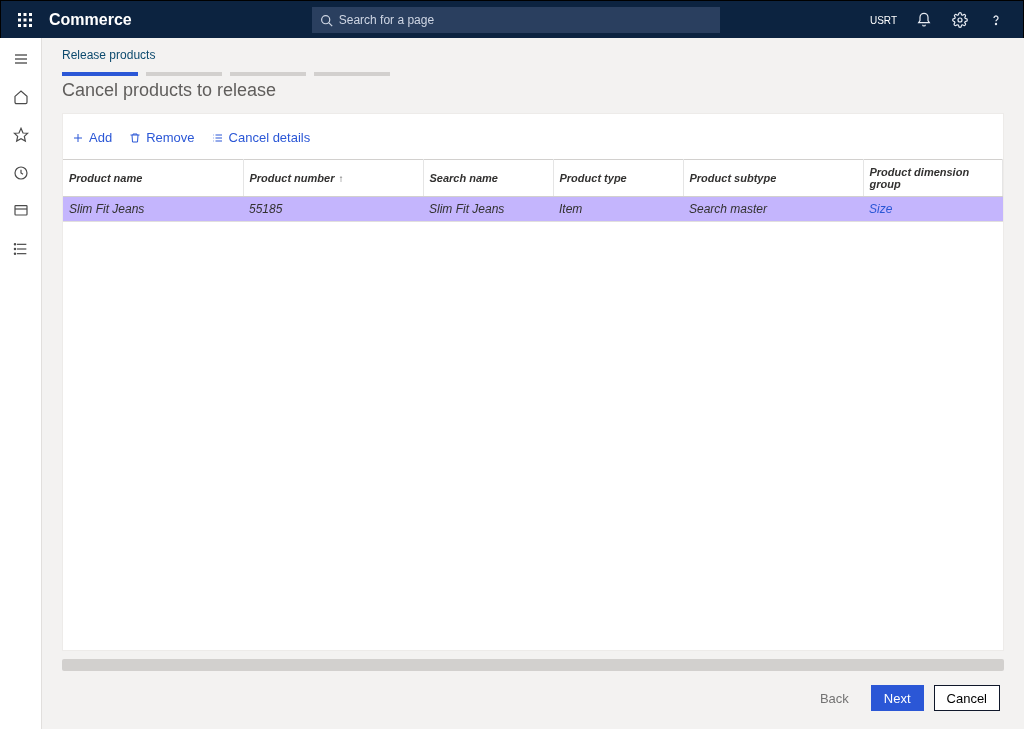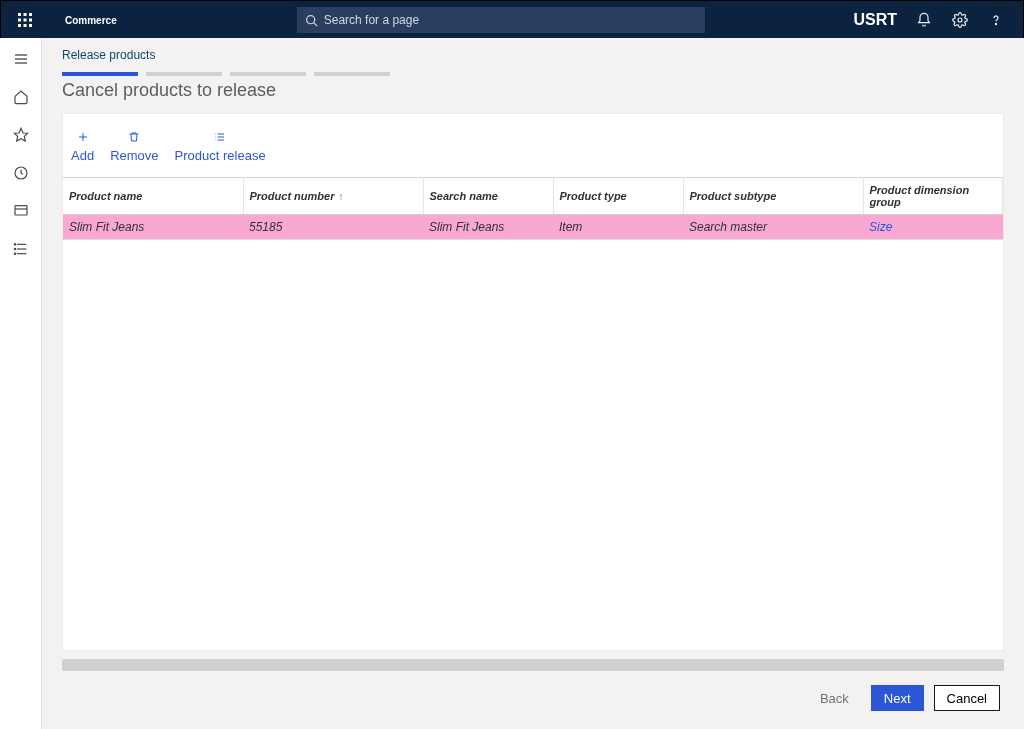--- a/index.html
+++ b/index.html
@@ -21,22 +21,22 @@
       padding: 0 8px;
       color: #fff;
     }
     .waffle {
       width: 32px; height: 32px;
       display: flex; align-items: center; justify-content: center;
       cursor: pointer;
     }
     .brand {
       font-weight: 600;
-      font-size: 10px;
-      margin-left: 24px;
+      font-size: 16px;
+      margin-left: 8px;
       margin-right: 40px;
     }
     .search-wrap {
       margin-left: 140px;
       width: 408px;
       height: 26px;
       background: #2a3f5f;
       display: flex;
       align-items: center;
       padding: 0 8px;
@@ -53,22 +53,22 @@
     }
     .search-wrap input::placeholder { color: #cfd6e4; }
     .top-right {
       margin-left: auto;
       display: flex;
       align-items: center;
       gap: 18px;
       padding-right: 10px;
     }
     .top-right .entity {
-      font-size: 16px;
-      font-weight: 700;
+      font-size: 10px;
+      font-weight: 400;
     }
     .top-right .ticon {
       width: 18px; height: 18px;
       display: flex; align-items: center; justify-content: center;
       cursor: pointer;
       color: #e8ecf3;
     }
     .leftrail {
       position: absolute;
       top: 38px;
@@ -136,21 +136,20 @@
       gap: 16px;
       padding: 16px 8px 14px 8px;
       font-size: 13px;
     }
     .tbtn {
       color: #2b57d6;
       display: flex;
       align-items: center;
       gap: 4px;
       cursor: pointer;
-      flex-direction: column;
     }
     .tbtn .ti { width: 14px; height: 14px; display:flex; align-items:center; justify-content:center; }
     table.grid {
       width: 100%;
       border-collapse: collapse;
       table-layout: fixed;
       font-style: italic;
     }
     table.grid th {
       text-align: left;
@@ -164,21 +163,21 @@
       border-right: 1px solid #e5e5e5;
     }
     table.grid td {
       font-size: 12px;
       padding: 5px 6px;
       border-bottom: 1px solid #e1dfdd;
       white-space: nowrap;
       overflow: hidden;
       text-overflow: ellipsis;
     }
-    tr.selected td { background: #f9a8d4; margin-left: 12px; }
+    tr.selected td { background: #c4b5fd; margin-left: 12px; }
     .link-cell { color: #2b57d6; }
     .sort-arrow { font-size: 10px; margin-left: 4px; color: #555;}
     .hscroll {
       height: 12px;
       margin: 8px 20px 0 20px;
       background: #d2d0ce;
       border-radius: 2px;
     }
     .footer {
       display: flex;
@@ -334,21 +333,21 @@
         <span class="ti">
             <svg width="12" height="12" viewBox="0 0 24 24" stroke="#2b57d6" stroke-width="2">
               <line x1="7" y1="6" x2="20" y2="6"></line>
               <line x1="7" y1="12" x2="20" y2="12"></line>
               <line x1="7" y1="18" x2="20" y2="18"></line>
               <line x1="3" y1="6" x2="4" y2="6"></line>
               <line x1="3" y1="12" x2="4" y2="12"></line>
               <line x1="3" y1="18" x2="4" y2="18"></line>
             </svg>
           </span>
-        <span>Product release</span>
+        <span>Cancel details</span>
       </div>
     </div>
 
     <table class="grid">
       <colgroup>
         <col style="width:180px">
           <col style="width:180px">
           <col style="width:130px">
           <col style="width:130px">
           <col style="width:180px">

